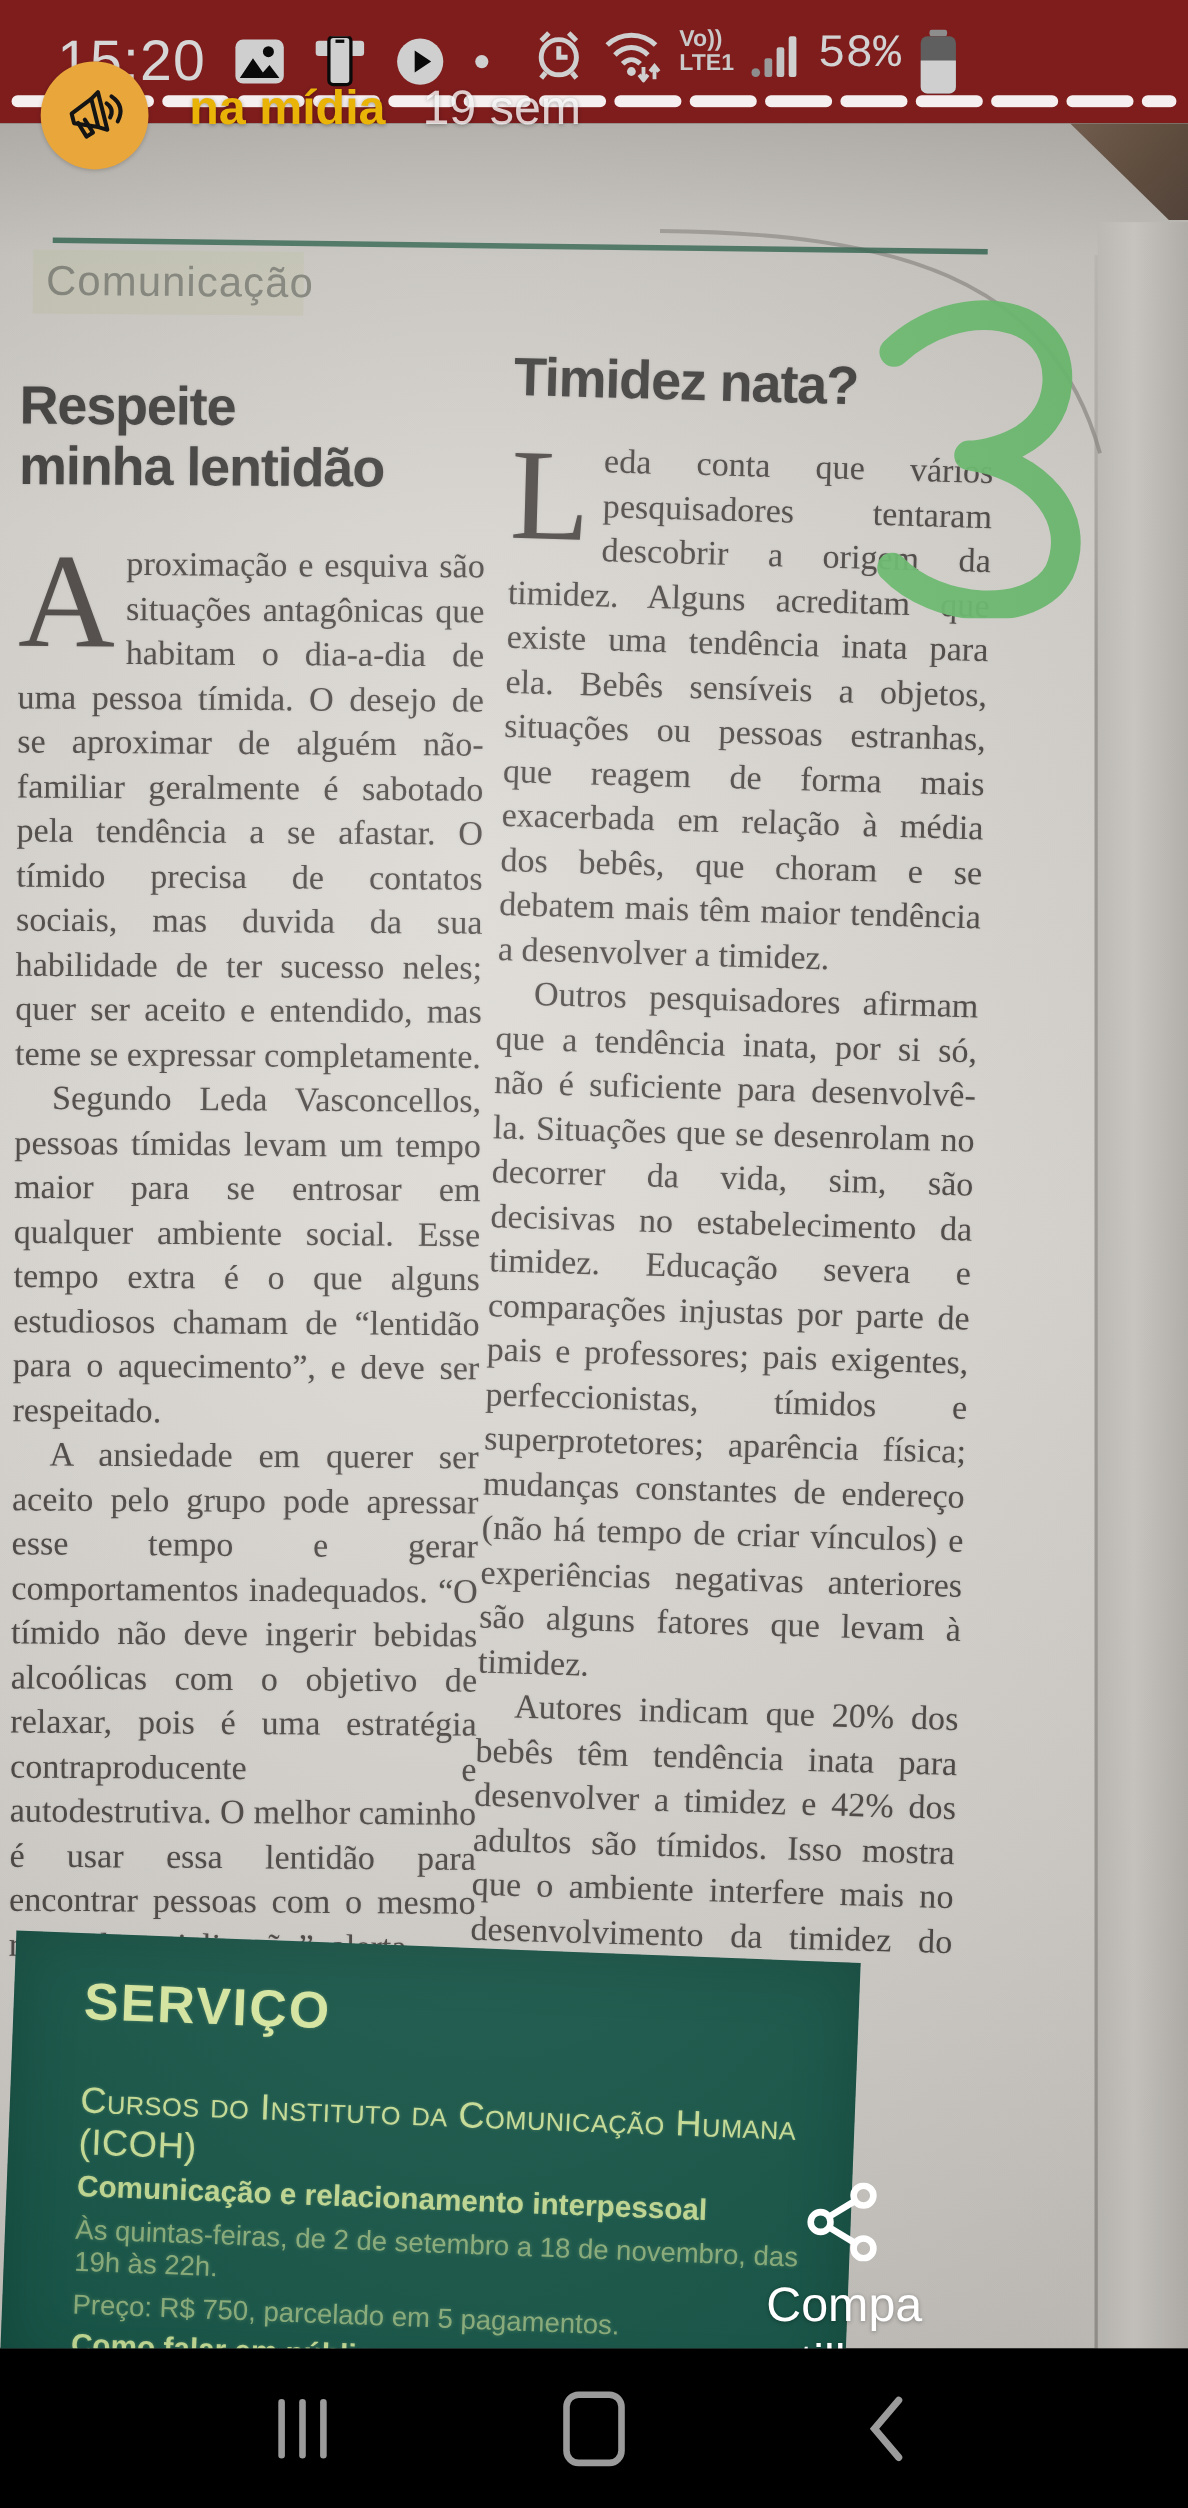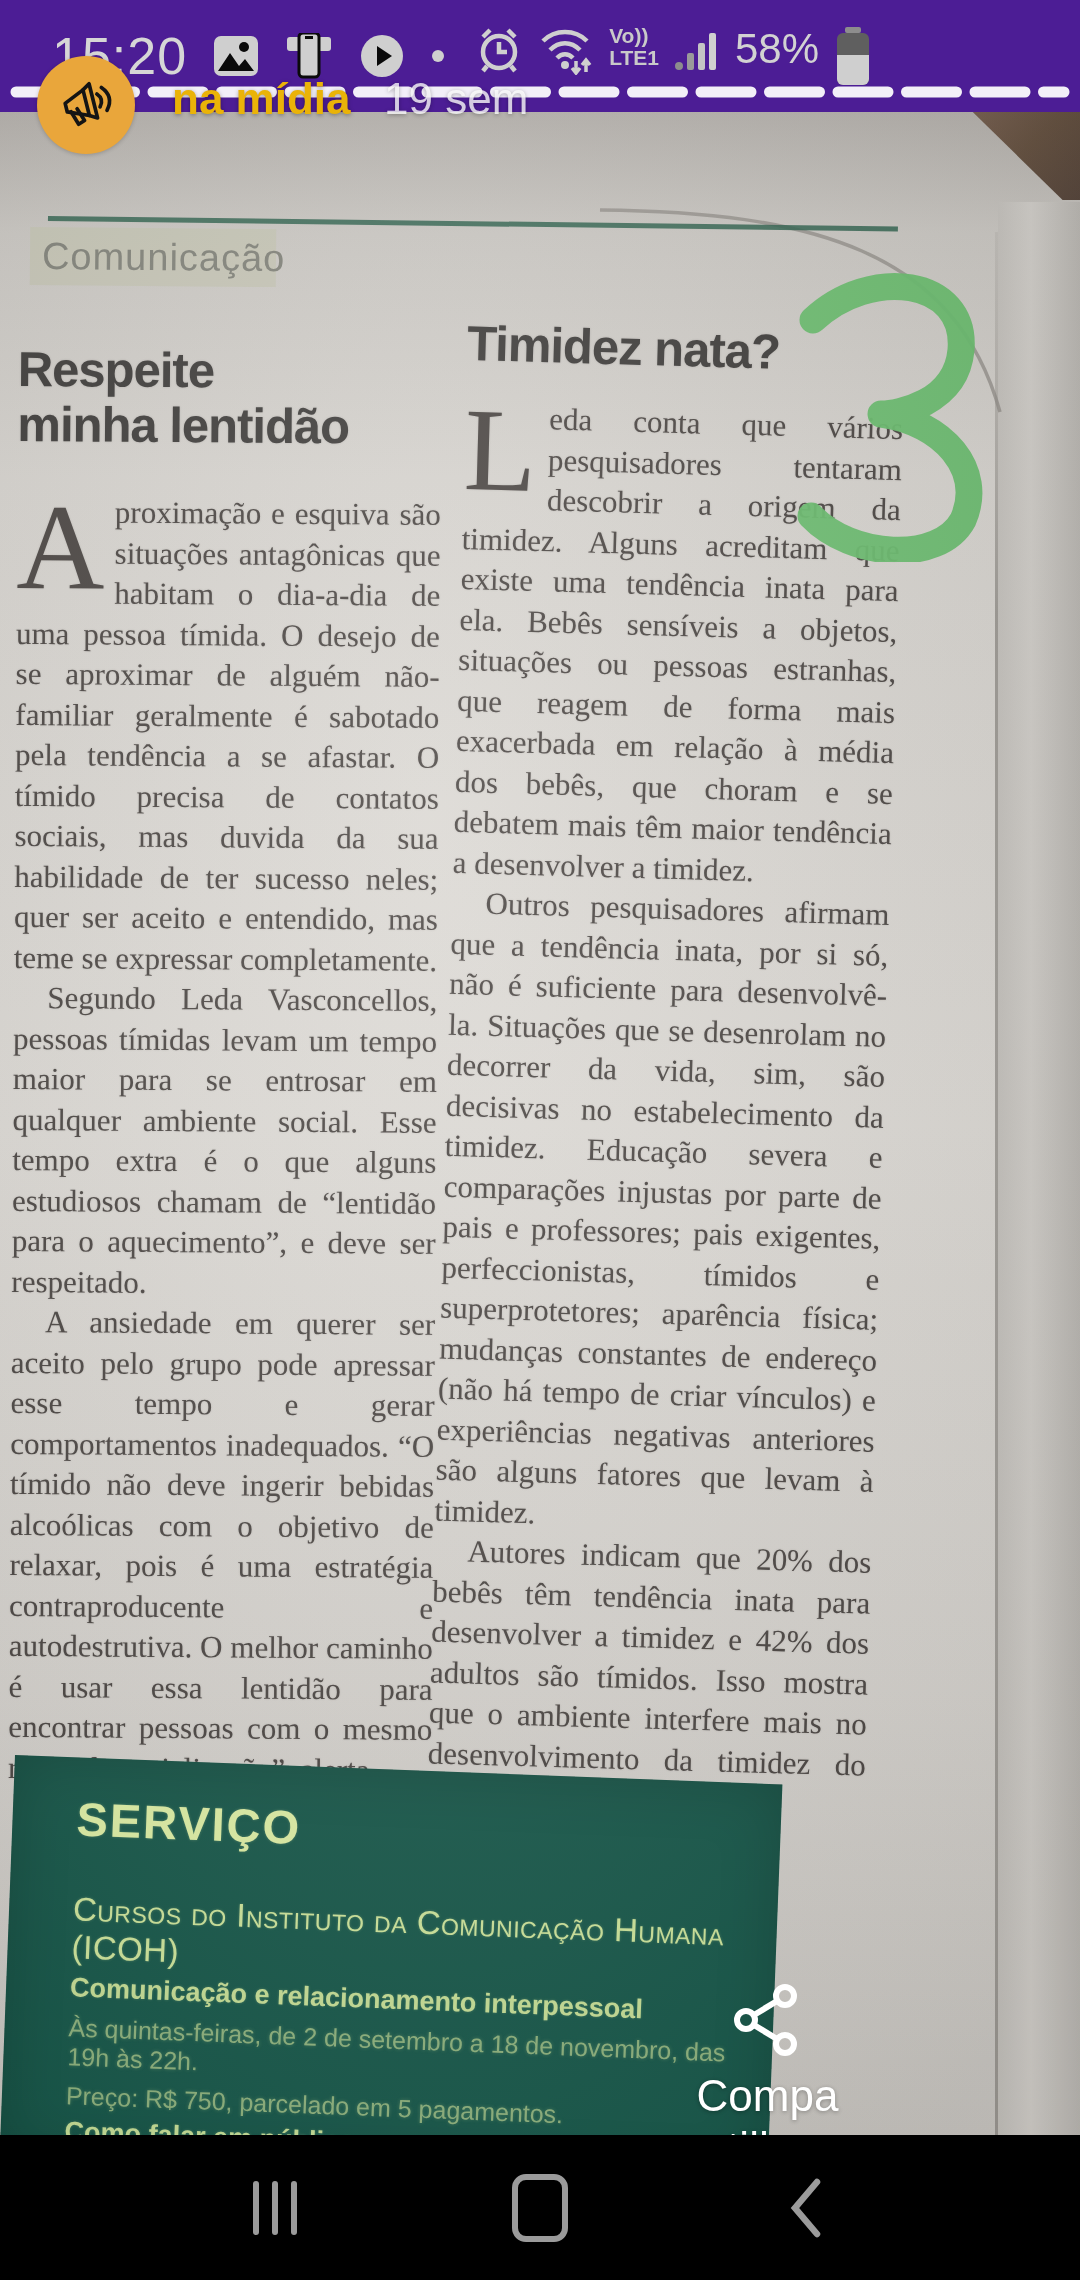--- a/index.html
+++ b/index.html
@@ -1,26 +1,26 @@
 <!DOCTYPE html>
 <html><head>
 <meta charset="utf-8">
 <style>
   html,body{margin:0;padding:0;background:#000;}
   #app{position:relative;width:1080px;height:2280px;overflow:hidden;background:#000;
        font-family:"Liberation Sans",sans-serif;}
 
   
-  #statusbar{position:absolute;left:0;top:0;width:1080px;height:112px;background:#4c1d95;
+  #statusbar{position:absolute;left:0;top:0;width:1080px;height:112px;background:#7f1d1d;
     display:flex;align-items:center;color:#d6d6d6;}
   #statusbar .time{font-size:52px;margin-left:52px;letter-spacing:1px;}
   .sicons{display:flex;align-items:center;gap:26px;margin-left:26px;}
   .sicons-r{position:absolute;right:209px;display:flex;align-items:flex-start;gap:16px;}
   .net-txt{font-size:21px;line-height:22px;color:#c9c9c9;font-weight:bold;}
-  .battery-pct{font-size:42px;color:#d2d2d2;}
+  .battery-pct{font-size:42px;color:#d2d2d2;font-family:Liberation Mono, monospace;}
 
   
   #photo{position:absolute;left:0;top:112px;width:1080px;height:2023px;overflow:hidden;
     background:linear-gradient(180deg,#b4b0ab 0%,#cbc8c3 6%,#d7d4cf 18%,#dddad5 50%,#d6d3ce 78%,#cac7c2 100%);}
   #vignette{position:absolute;inset:0;pointer-events:none;
     background:radial-gradient(ellipse at 40% 35%, rgba(255,255,255,.14), rgba(0,0,0,.08) 90%);}
   #brick{position:absolute;right:0;top:0;width:145px;height:88px;
     background:linear-gradient(135deg,#7b6253 0%,#64503f 55%,#55443a 100%);
     clip-path:polygon(26% 0,100% 0,100% 100%,88% 100%);}
   #fold{position:absolute;left:995px;top:120px;width:3px;height:1903px;

